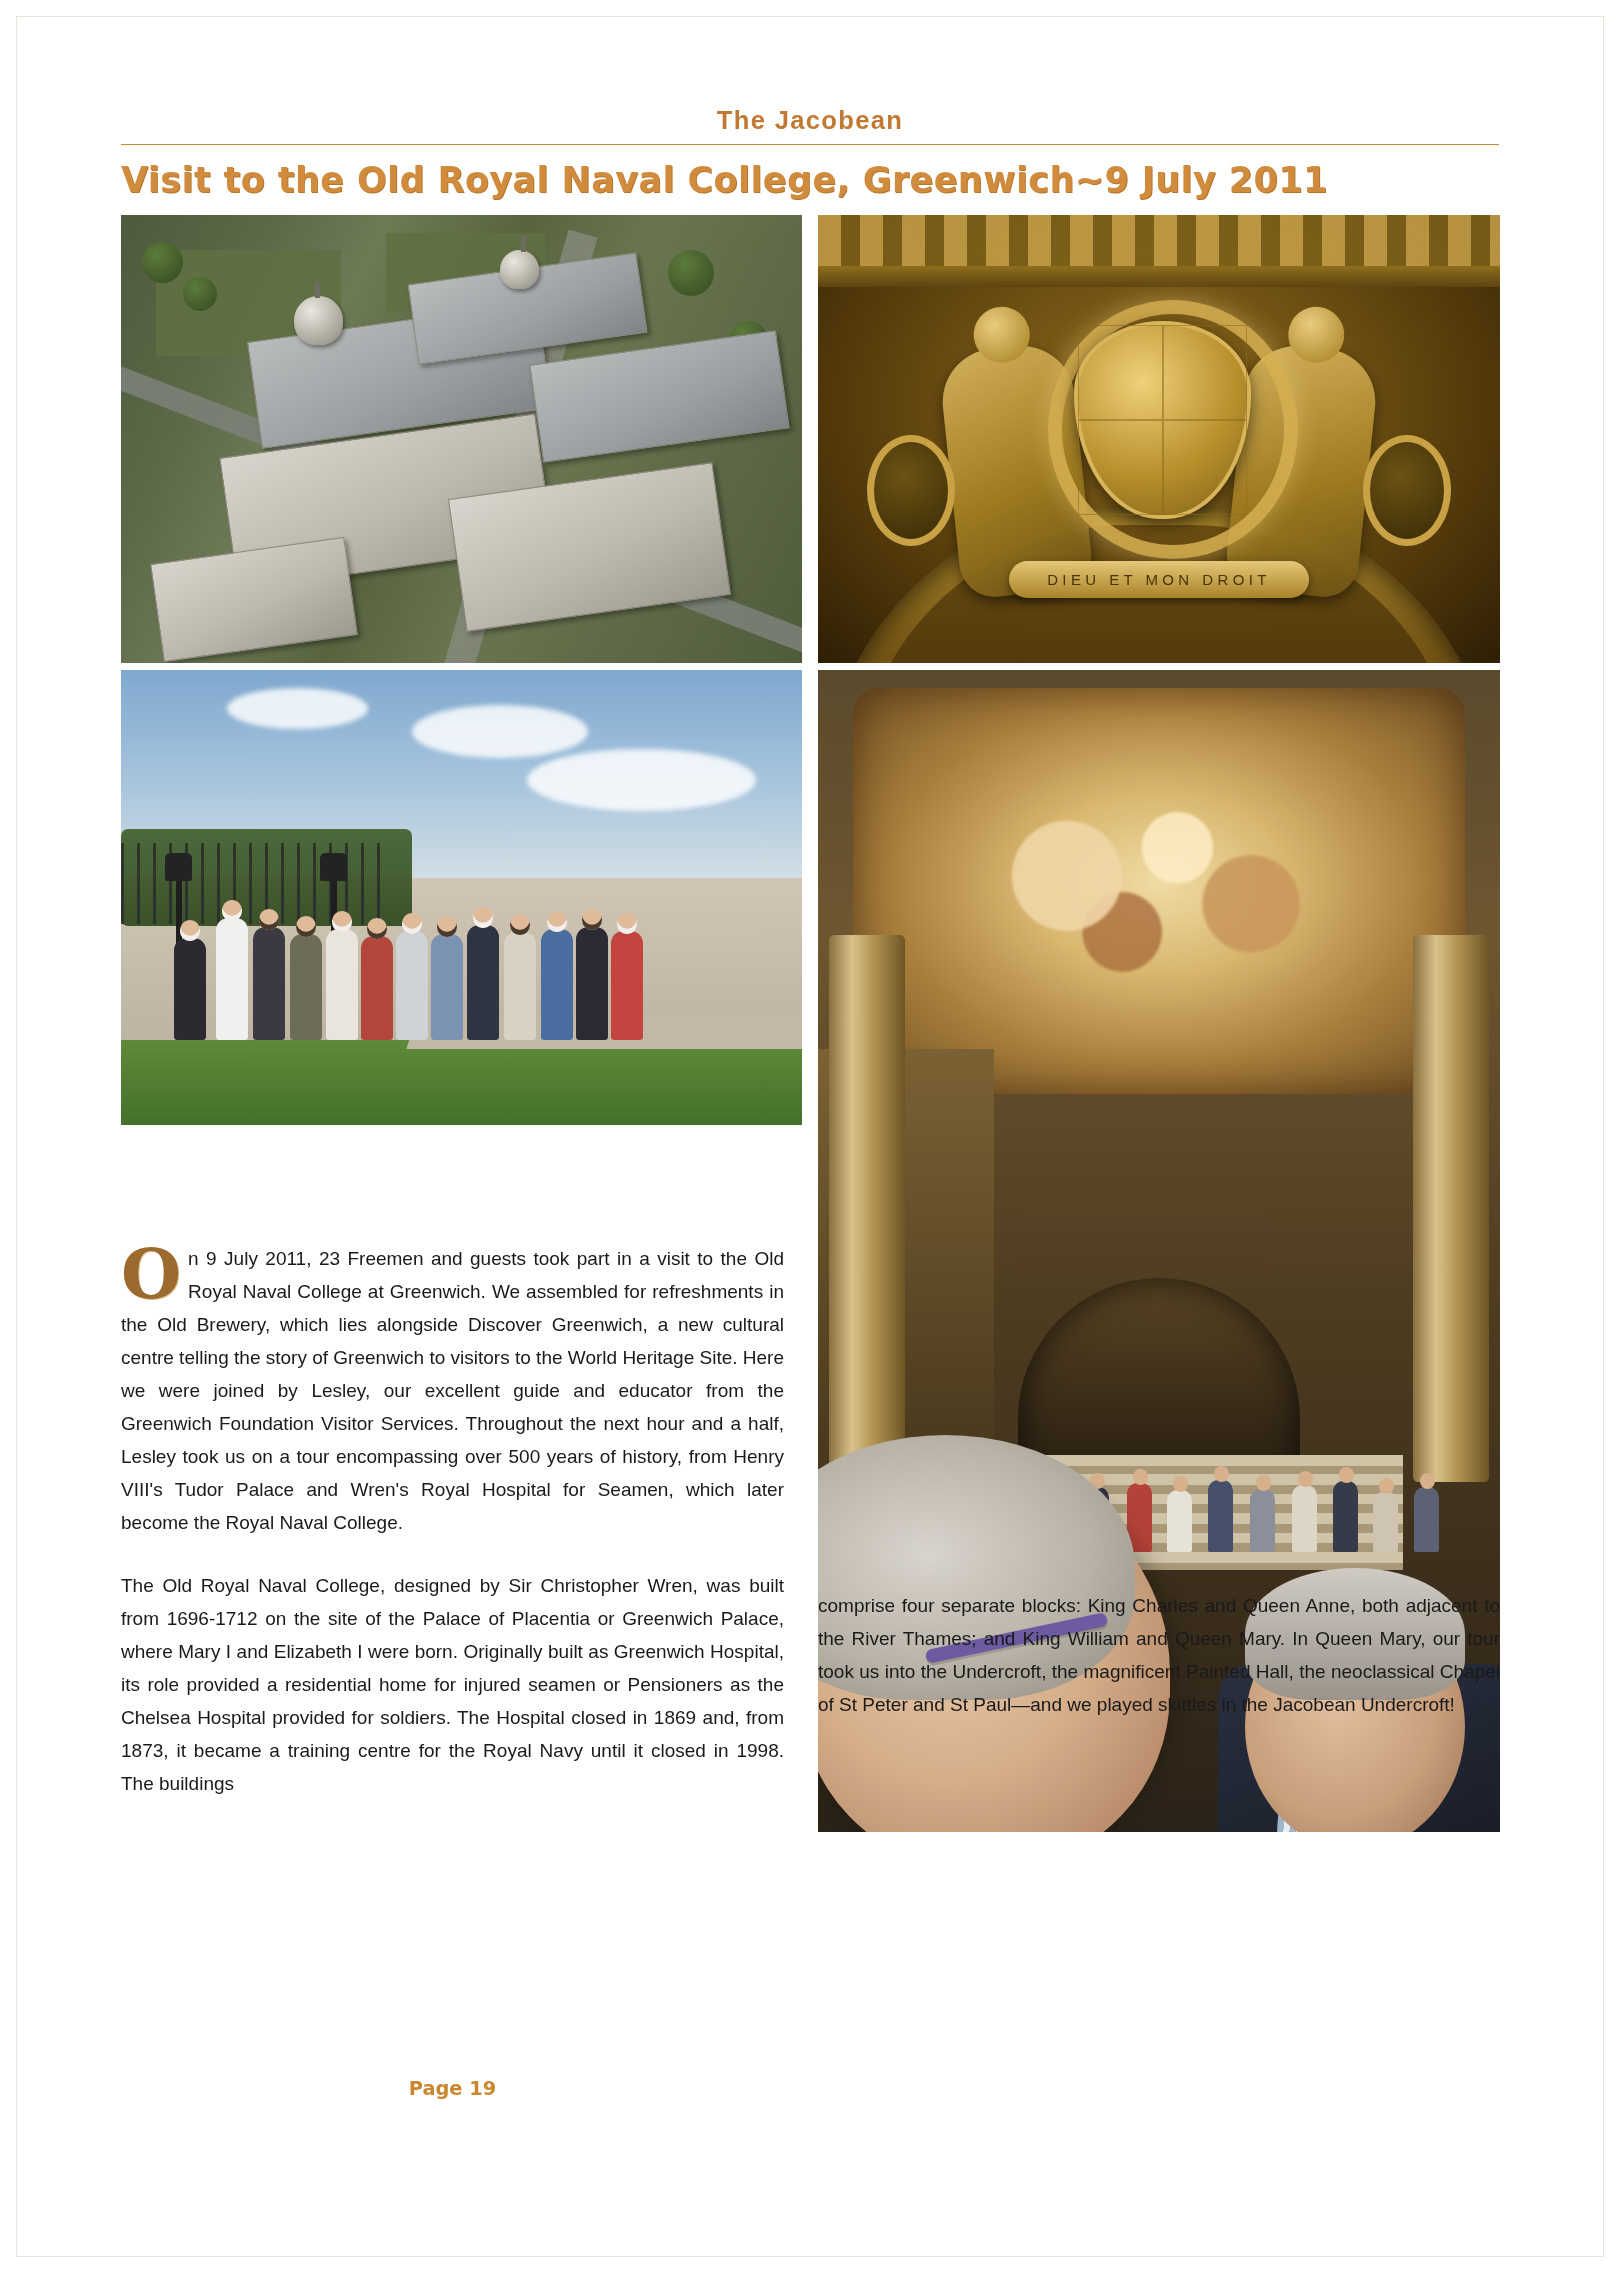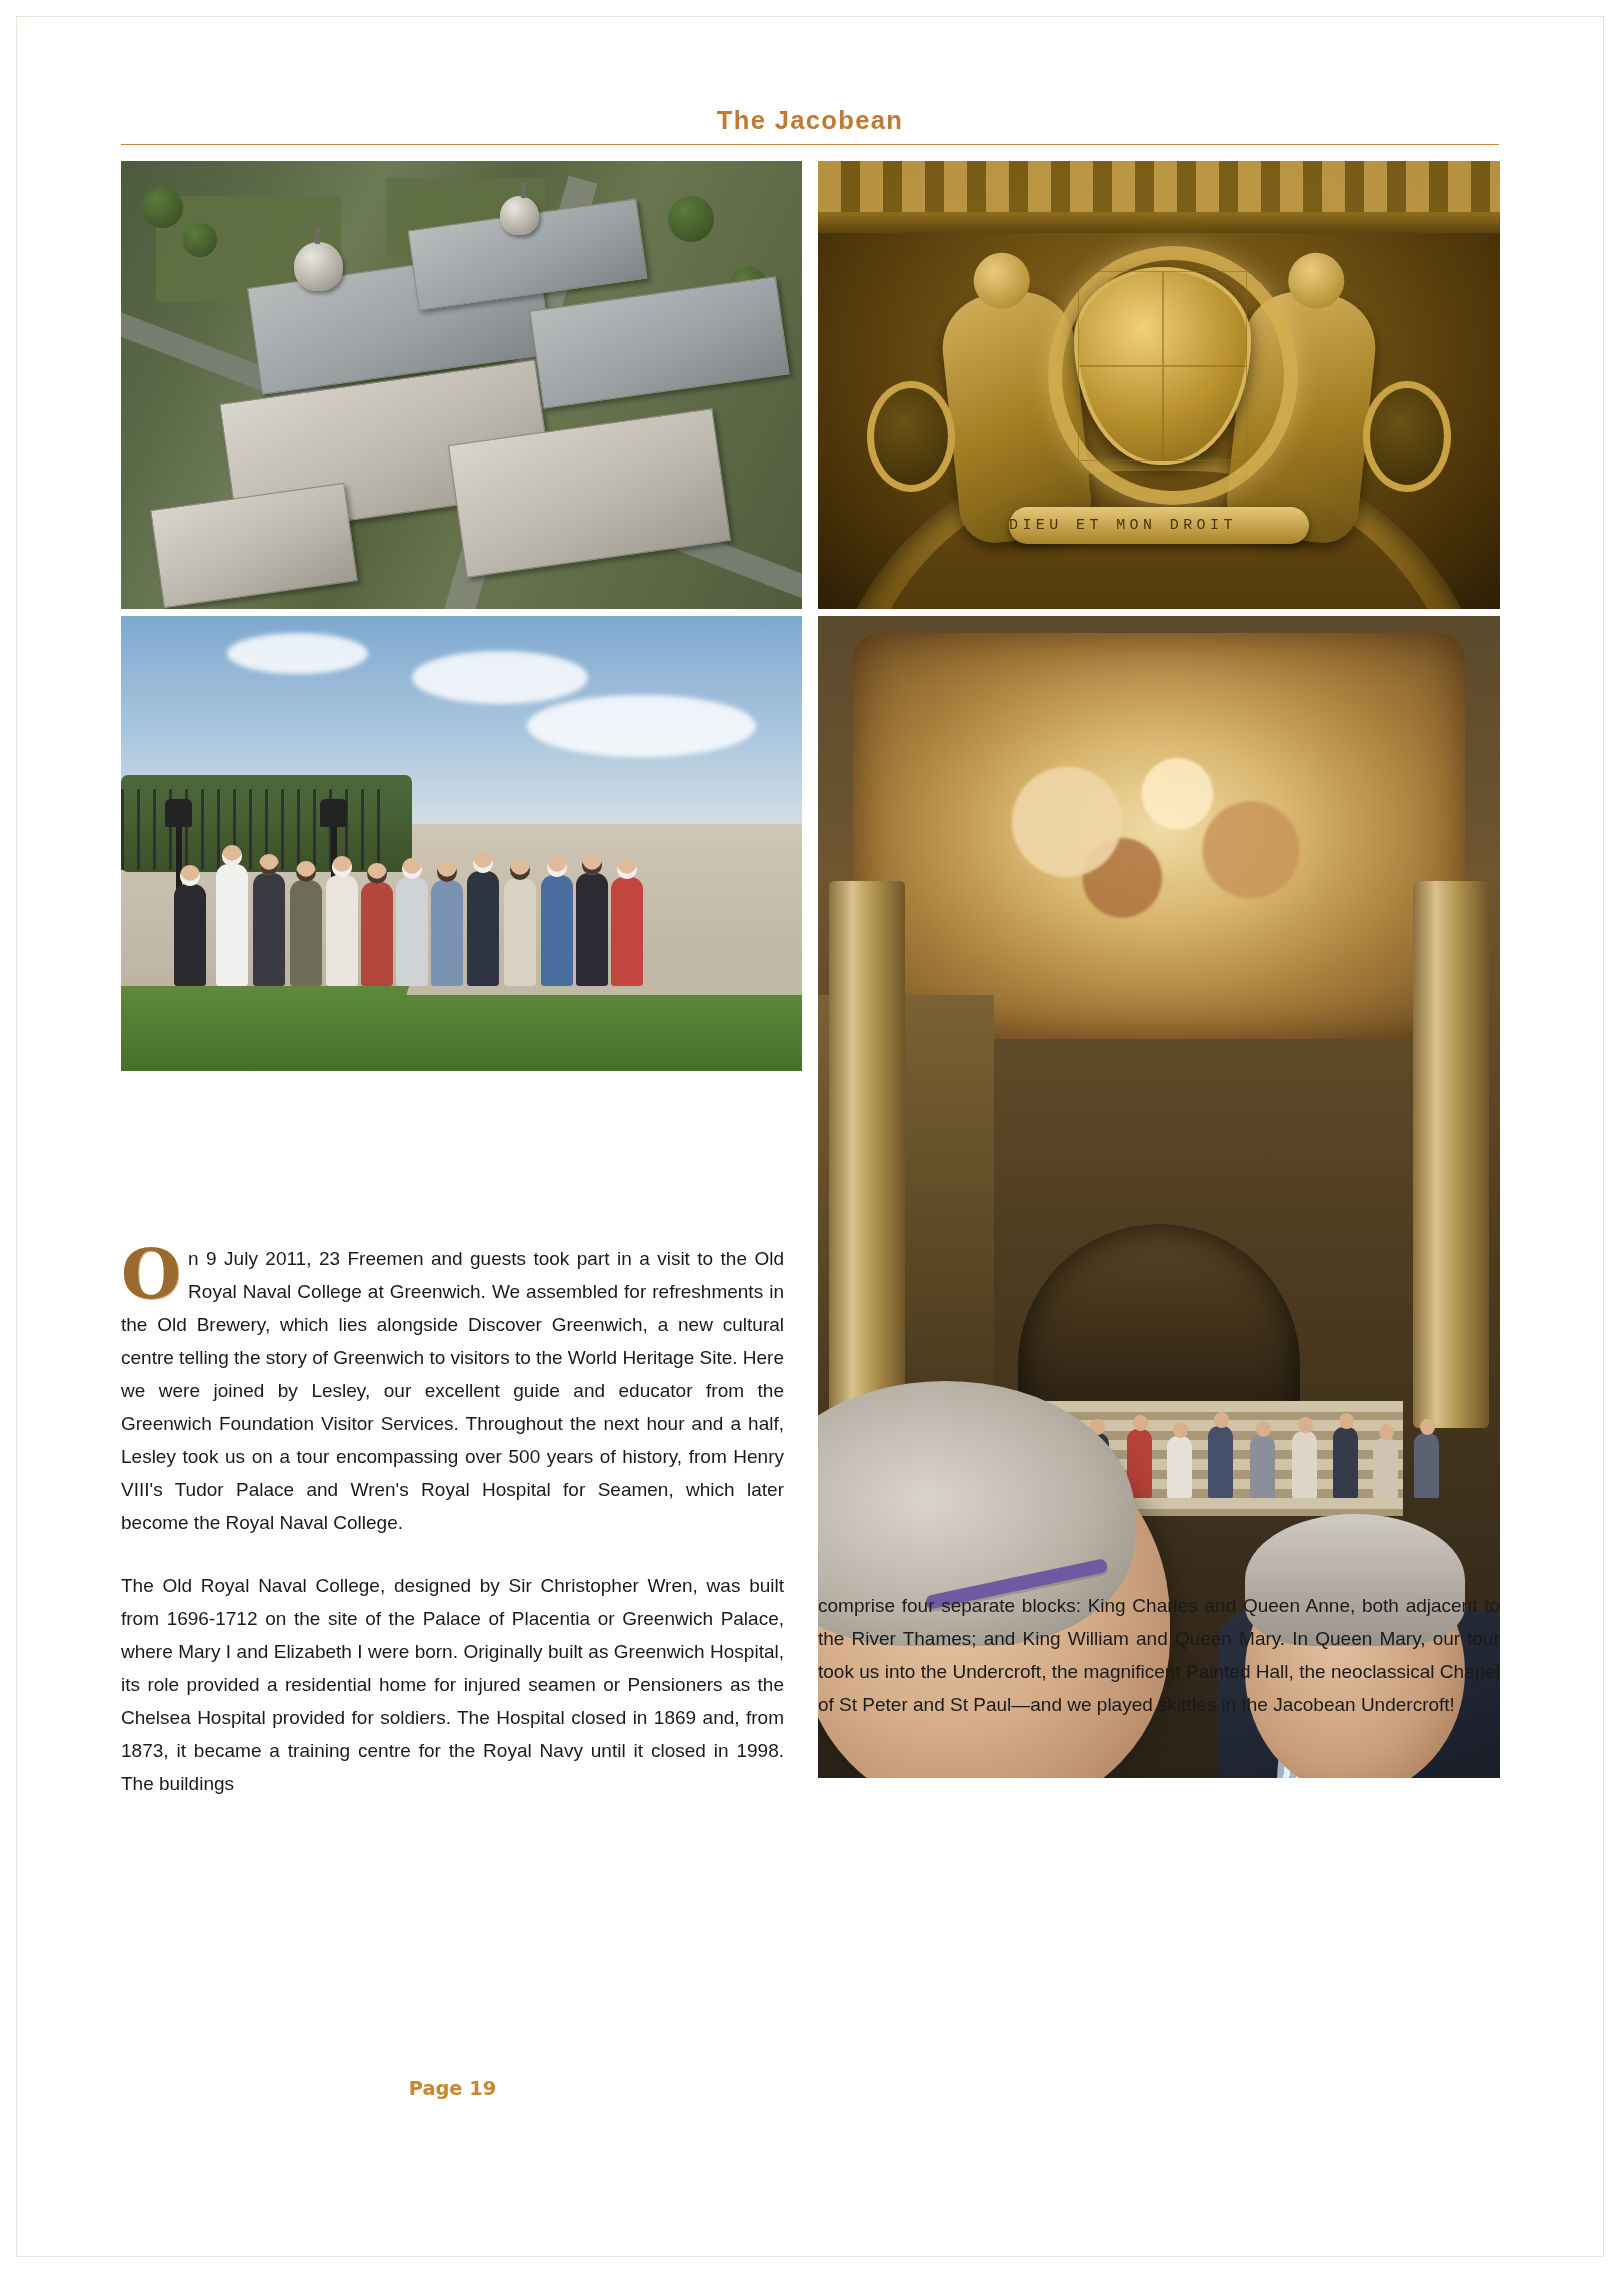--- a/index.html
+++ b/index.html
@@ -244,22 +244,23 @@
   .ribbon {
     position: absolute;
     left: 50%; top: 346px;
     margin-left: -150px;
     width: 300px; height: 37px;
     background: linear-gradient(180deg, #e5c778, #a88328);
     border-radius: 19.4px;
     color: #4a3408;
     font-size: 15px;
     letter-spacing: 4.4px;
+    text-align: center;
     line-height: 37px;
-    font-family: Liberation Mono, monospace;
+    font-family: Liberation Sans, sans-serif;
     box-shadow: 0 3.5px 8.8px rgba(0,0,0,.5);
   }
   .crest-dentil {
     position: absolute;
     top: 0; left: 0; right: 0; height: 51px;
     background: repeating-linear-gradient(90deg,
       #caa34b 0px, #caa34b 23px, #7e6118 23px, #7e6118 42px);
     opacity: .85;
   }
   .crest-band {
@@ -452,20 +453,21 @@
 </head>
 <body>
 
 <div class="page">
   <div class="page-border"></div>
 
   <div class="content">
 
     <div class="masthead">The  Jacobean</div>
 
+    <div class="article-title">Visit to the Old Royal Naval College, Greenwich~9 July 2011</div>
 
     <div class="photos">
 
       <div class="photo photo-aerial">
         <div class="aerial-bg"></div>
         <div class="aerial-road r1"></div>
         <div class="aerial-road r2"></div>
         <div class="lawn" style="left:35px;top:35px;width:185px;height:106px;"></div>
         <div class="lawn" style="left:265px;top:17.6px;width:159px;height:79px;"></div>
         <div class="tree" style="left:21px;top:26.5px;width:41px;height:41px;"></div>

